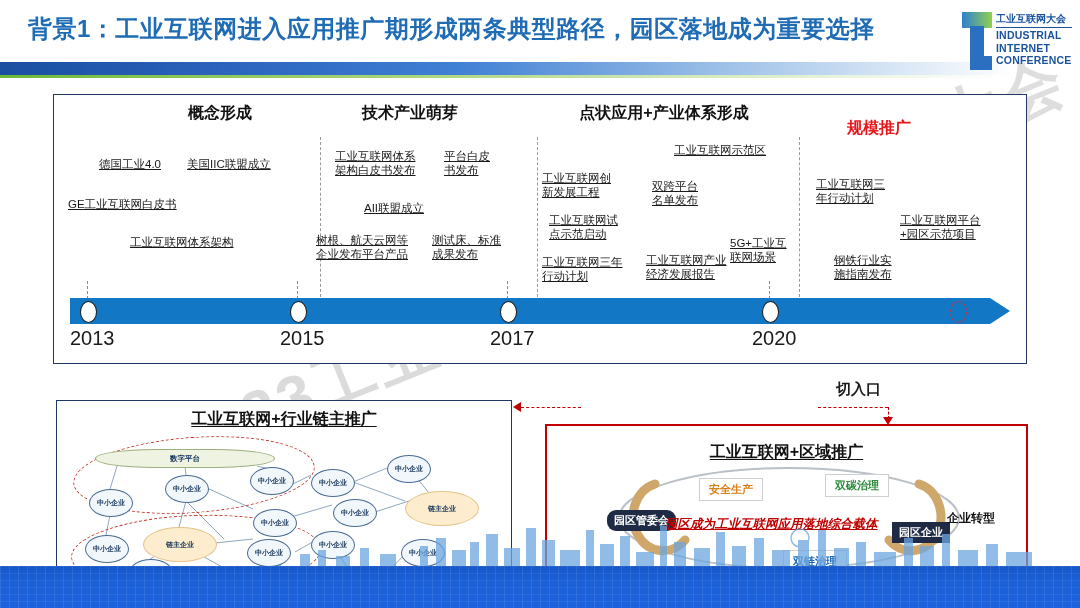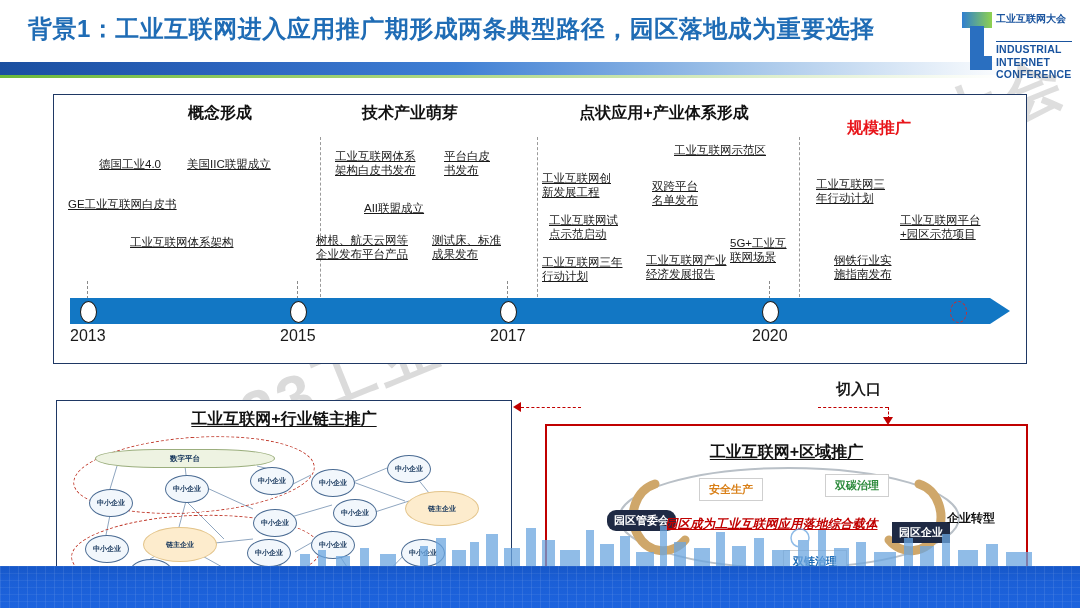--- a/index.html
+++ b/index.html
@@ -27,21 +27,21 @@
   }
 
   
   .logo{position:absolute;right:6px;top:6px;width:112px;height:72px;}
   .logo-mark{position:absolute;left:0;top:6px;width:30px;height:58px;}
   .logo-mark .g{position:absolute;left:0;top:0;width:30px;height:16px;
      background:linear-gradient(to right,#2f7fd0,#8fd14f);}
   .logo-mark .v{position:absolute;left:8px;top:14px;width:14px;height:44px;background:#2a6fc0;}
   .logo-mark .h{position:absolute;left:8px;top:44px;width:22px;height:14px;background:#2a6fc0;}
   .logo-txt{position:absolute;left:34px;top:6px;color:#19539e;}
-  .logo-cn{font-size:10px;font-weight:bold;border-bottom:1px solid #19539e;padding-bottom:15px;letter-spacing:0px;}
+  .logo-cn{font-size:10px;font-weight:bold;border-bottom:1px solid #19539e;padding-bottom:1px;letter-spacing:0px;}
   .logo-en{font-size:10.5px;font-weight:bold;line-height:12.5px;letter-spacing:.2px;margin-top:1px;}
 
   
   .tl-panel{
     position:absolute;left:53px;top:94px;width:974px;height:270px;
     border:1.5px solid #1f3864;background:#fff;box-sizing:border-box;
   }
   .tl-heads{position:absolute;left:0;top:8px;width:100%;height:26px;}
   .tl-head{position:absolute;top:0;font-size:16px;font-weight:bold;color:#111;text-align:center;}
   .tl-head.red{color:#e8151a;}
@@ -50,21 +50,21 @@
   .ev{position:absolute;font-size:11.5px;color:#1a1a1a;line-height:14px;
       text-decoration:underline;text-underline-offset:1px;white-space:pre;}
 
   
   .axis{position:absolute;left:16px;top:203px;width:920px;height:26px;background:#1277c4;}
   .axis-head{position:absolute;left:936px;top:203px;width:0;height:0;
      border-top:13px solid transparent;border-bottom:13px solid transparent;border-left:20px solid #1277c4;}
   .node{position:absolute;top:206px;width:15px;height:20px;border-radius:50%;
         background:#fff;border:1.6px solid #1a1a1a;}
   .node.dashed{background:transparent;border:1.8px dashed #d42a2a;}
-  .yr{position:absolute;top:232px;font-size:16px;color:#1a1a1a;}
+  .yr{position:absolute;top:232px;font-size:20px;color:#1a1a1a;}
   .tick{position:absolute;top:186px;height:18px;border-left:1px dashed #8a8a8a;}
 
   
   .mid-note{
     position:absolute;left:585px;top:374px;width:230px;
     font-size:14.5px;font-weight:bold;color:#c00000;line-height:18px;text-align:center;
   }
   .cut-note{position:absolute;left:836px;top:380px;font-size:15px;font-weight:bold;color:#1a1a1a;}
 
   .dash-h{position:absolute;height:0;border-top:1.6px dashed #c00000;}

